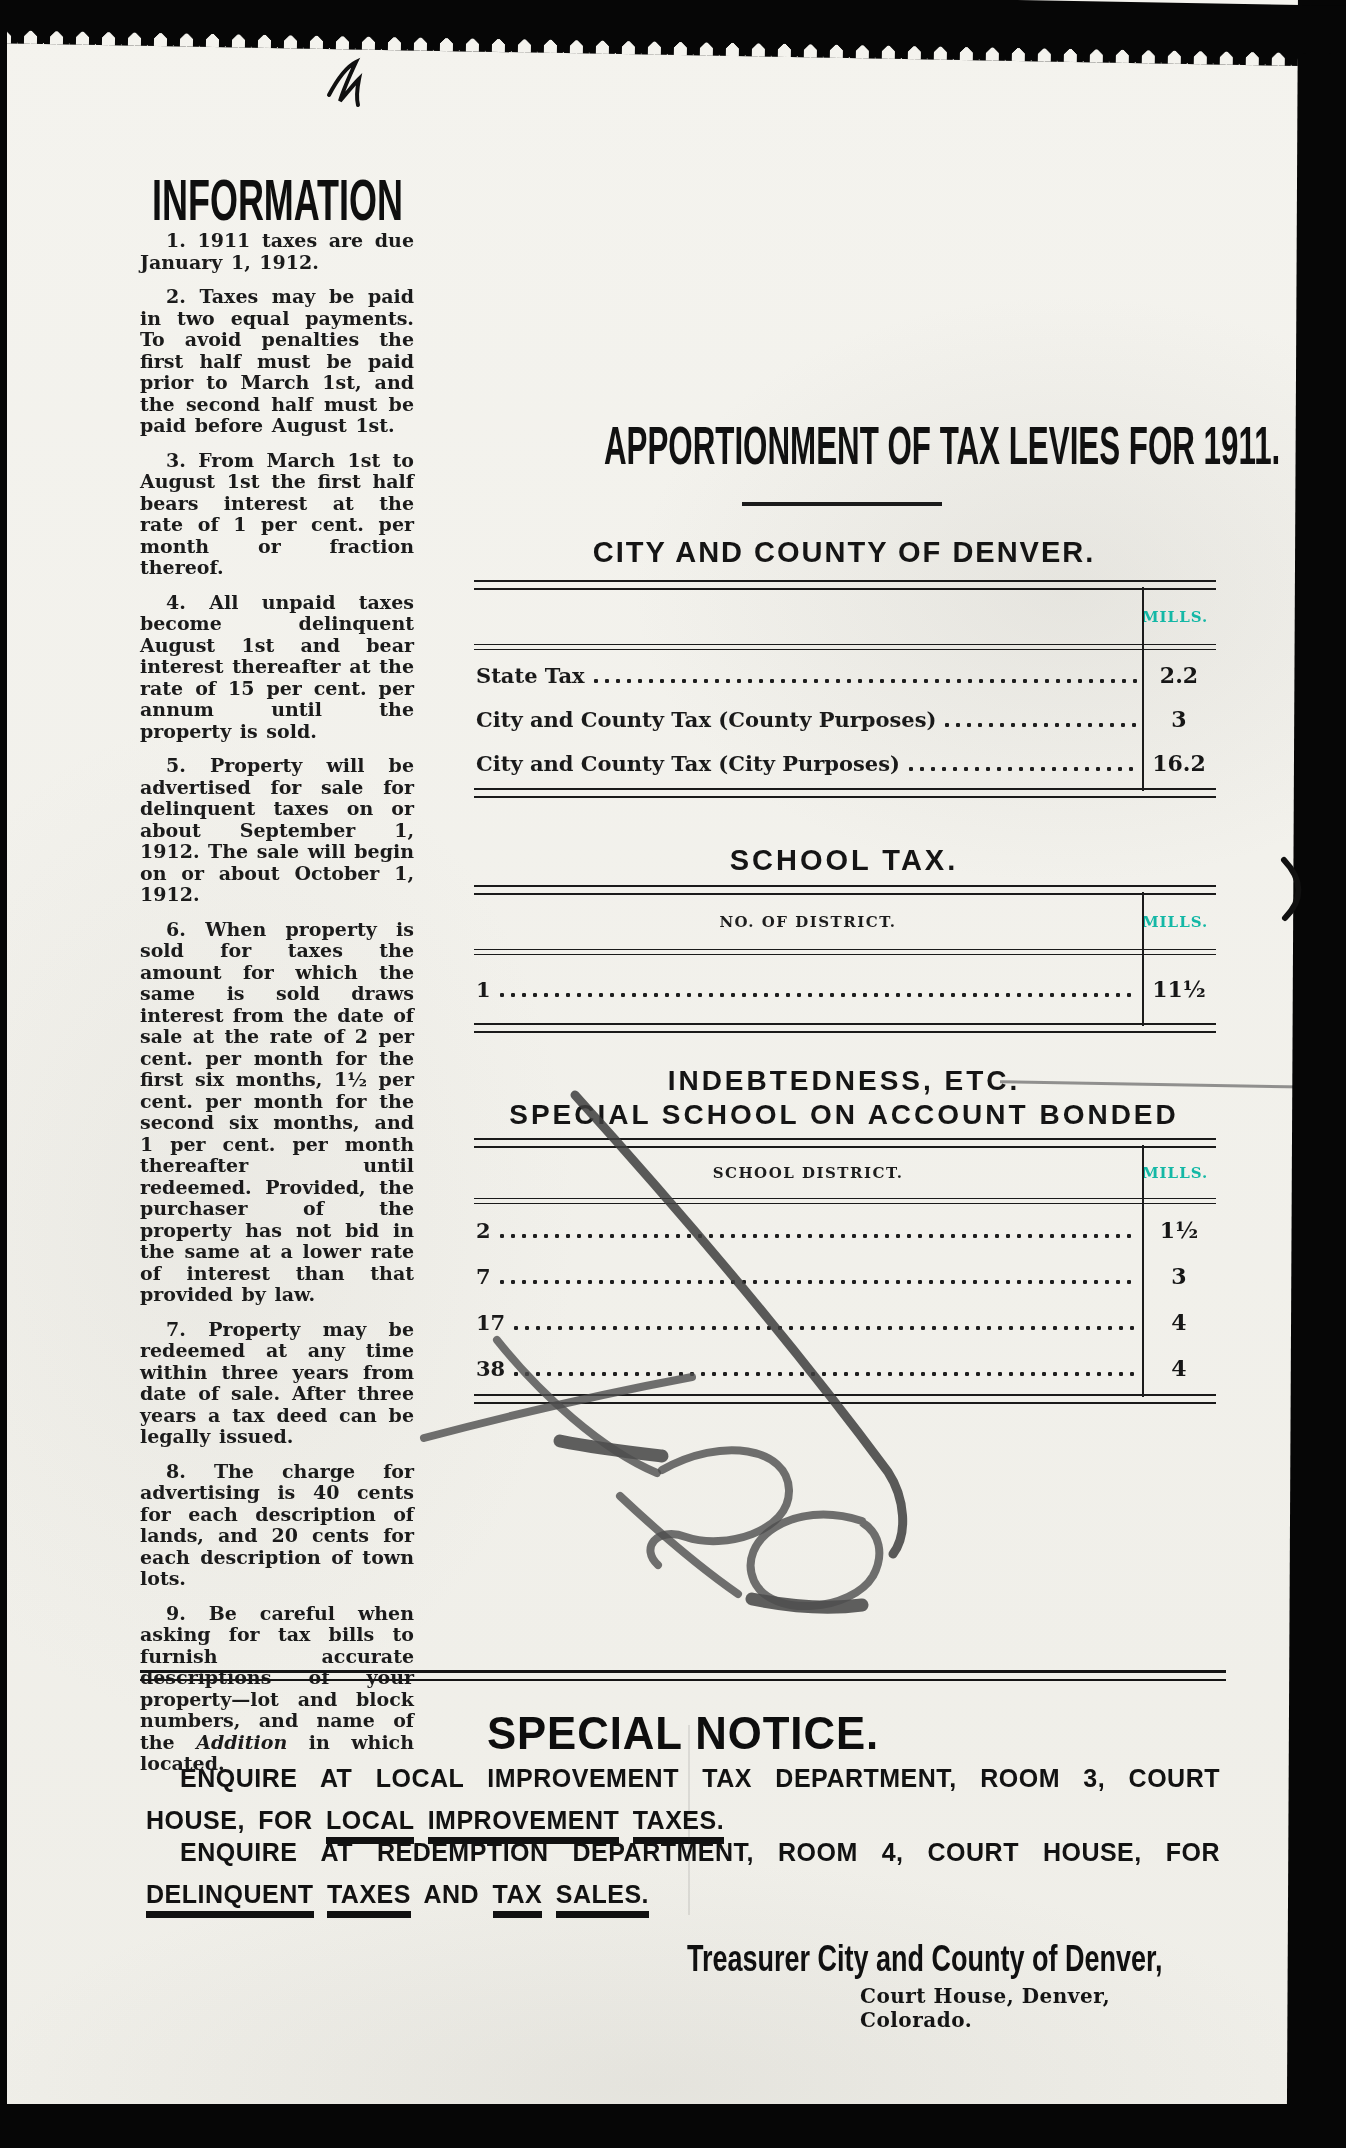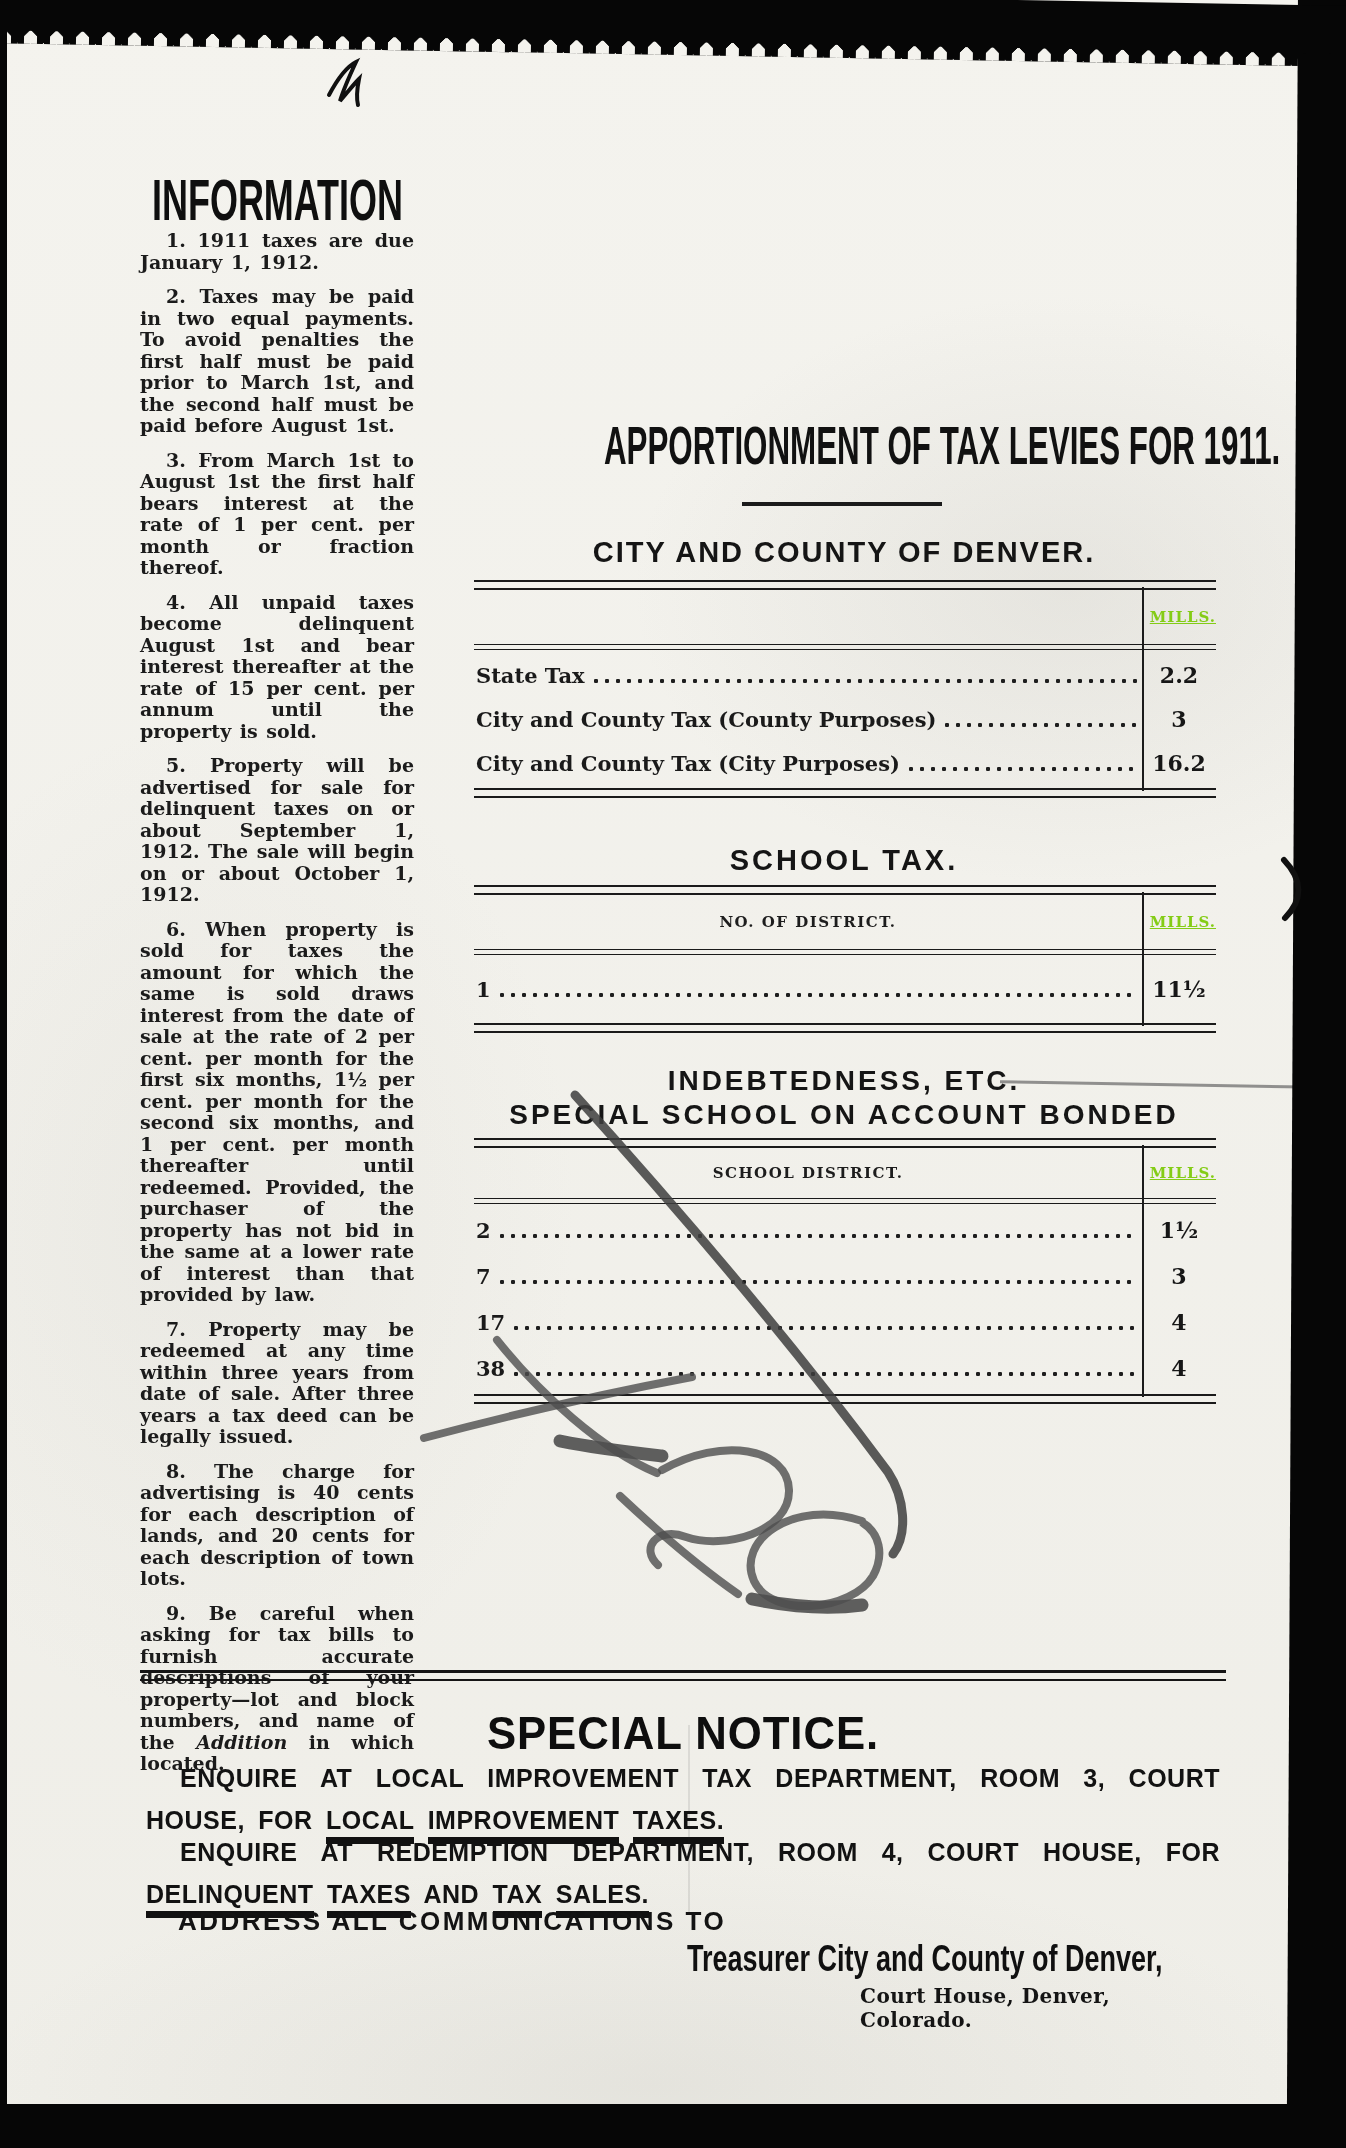--- a/index.html
+++ b/index.html
@@ -46,21 +46,21 @@
   #strike{position:absolute;left:1000px;top:1083px;width:320px;height:3px;z-index:3;
     background:#6f6f6f;opacity:.75;transform:rotate(1deg);}
   
   .table{position:absolute;left:474px;width:742px;z-index:2;}
   #t1{top:580px;} #t2{top:885px;} #t3{top:1138px;}
   .rule-d{height:6px;border-top:2px solid #1a1a1a;border-bottom:2px solid #1a1a1a;}
   .rule-d.thin{height:4px;border-top:1px solid #1a1a1a;border-bottom:1px solid #1a1a1a;}
   .thead{display:flex;align-items:center;}
   #t1 .thead{height:54px;} #t2 .thead{height:54px;} #t3 .thead{height:50px;}
   .hl{flex:1;text-align:center;font:700 15px "DejaVu Serif",serif;letter-spacing:1.5px;color:#1d1d1d;}
-  .hm{width:74px;text-align:right;font:700 15px "DejaVu Serif",serif;letter-spacing:1px;color:#84cc16;text-decoration:underline;}
+  .hm{width:74px;text-align:left;font:700 15px "DejaVu Serif",serif;letter-spacing:1px;color:#14b8a6;}
   .rows{padding:3px 0;}
   .trow{display:flex;align-items:center;}
   #t1 .trow{height:44px;} #t2 .trow{height:62px;} #t3 .trow{height:46px;}
   .lab{font:700 21px "DejaVu Serif",serif;color:#1a1a1a;padding-left:2px;white-space:nowrap;}
   .leader{flex:1;height:22px;margin:6px 4px 0 8px;
     background-image:radial-gradient(circle at 3px 14px,#1e1e1e 2px,rgba(0,0,0,0) 2.4px);
     background-size:11px 22px;background-repeat:repeat-x;}
   .val{width:74px;text-align:center;font:700 22px "DejaVu Serif",serif;color:#161616;}
   .vline{position:absolute;left:668px;top:7px;bottom:7px;width:2px;background:#1b1b1b;}
   
@@ -208,21 +208,20 @@
   <div id="p1" class="notice-para">
     <div class="l1">ENQUIRE AT LOCAL IMPROVEMENT TAX DEPARTMENT, ROOM 3, COURT</div>
     <div class="l2"><span>HOUSE, FOR </span><span class="u">LOCAL</span><span> </span><span class="u">IMPROVEMENT</span><span> </span><span class="u">TAXES.</span></div>
   </div>
 
   <div id="p2" class="notice-para">
     <div class="l1">ENQUIRE AT REDEMPTION DEPARTMENT, ROOM 4, COURT HOUSE, FOR</div>
     <div class="l2"><span class="u">DELINQUENT</span><span> </span><span class="u">TAXES</span><span> AND </span><span class="u">TAX</span><span> </span><span class="u">SALES.</span></div>
   </div>
 
-  <div id="address-line">ADDRESS ALL COMMUNICATIONS TO</div>
   <div id="sig-name">Treasurer City and County of Denver,</div>
   <div id="sig-addr">Court House, Denver, Colorado.</div>
   <div id="crease"></div>
 
   <svg id="marks" viewBox="0 0 1346 2148">
     <path class="pencil dk" d="M575,1095 C670,1200 790,1340 888,1472 C905,1498 908,1534 893,1554"></path>
     <path class="pencil" d="M424,1438 C515,1414 612,1392 692,1377"></path>
     <path class="pencil" d="M497,1340 C540,1394 602,1450 657,1473"></path>
     <path class="pencil th" d="M560,1441 C600,1449 636,1453 662,1456"></path>
     <path class="pencil" d="M662,1470 C722,1436 788,1448 789,1490 C790,1532 724,1550 686,1537 C656,1526 640,1549 658,1565"></path>

